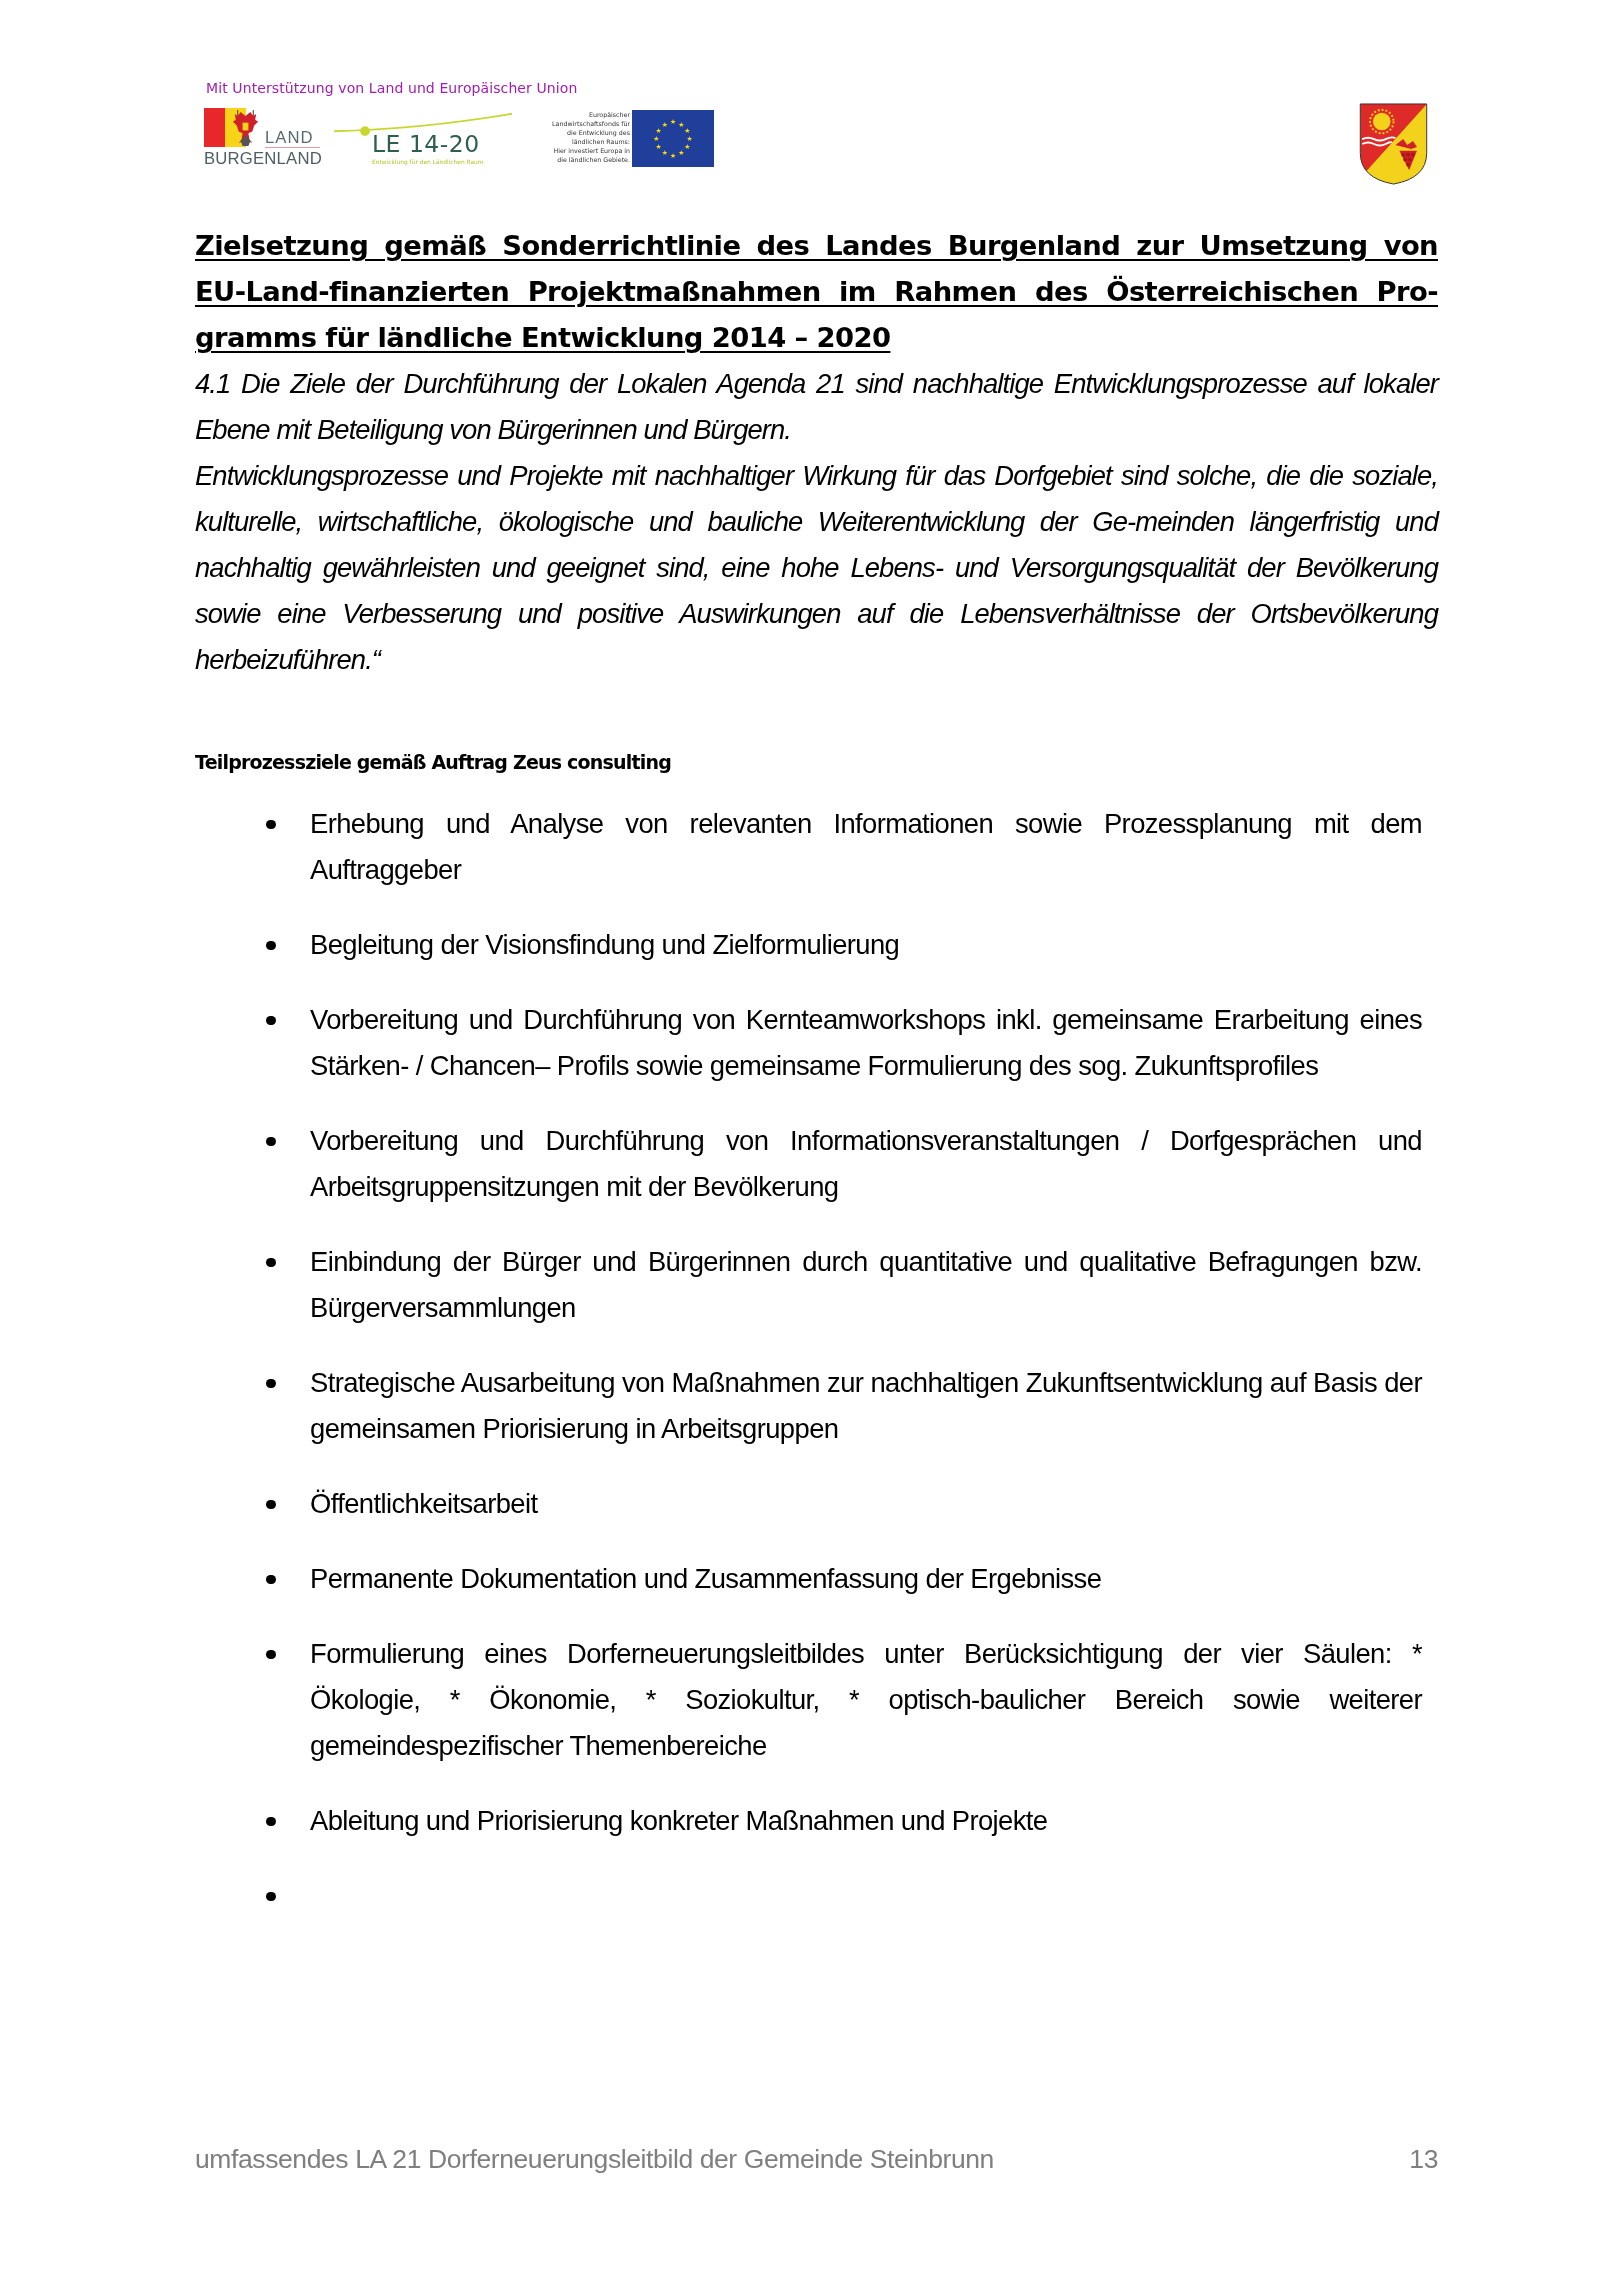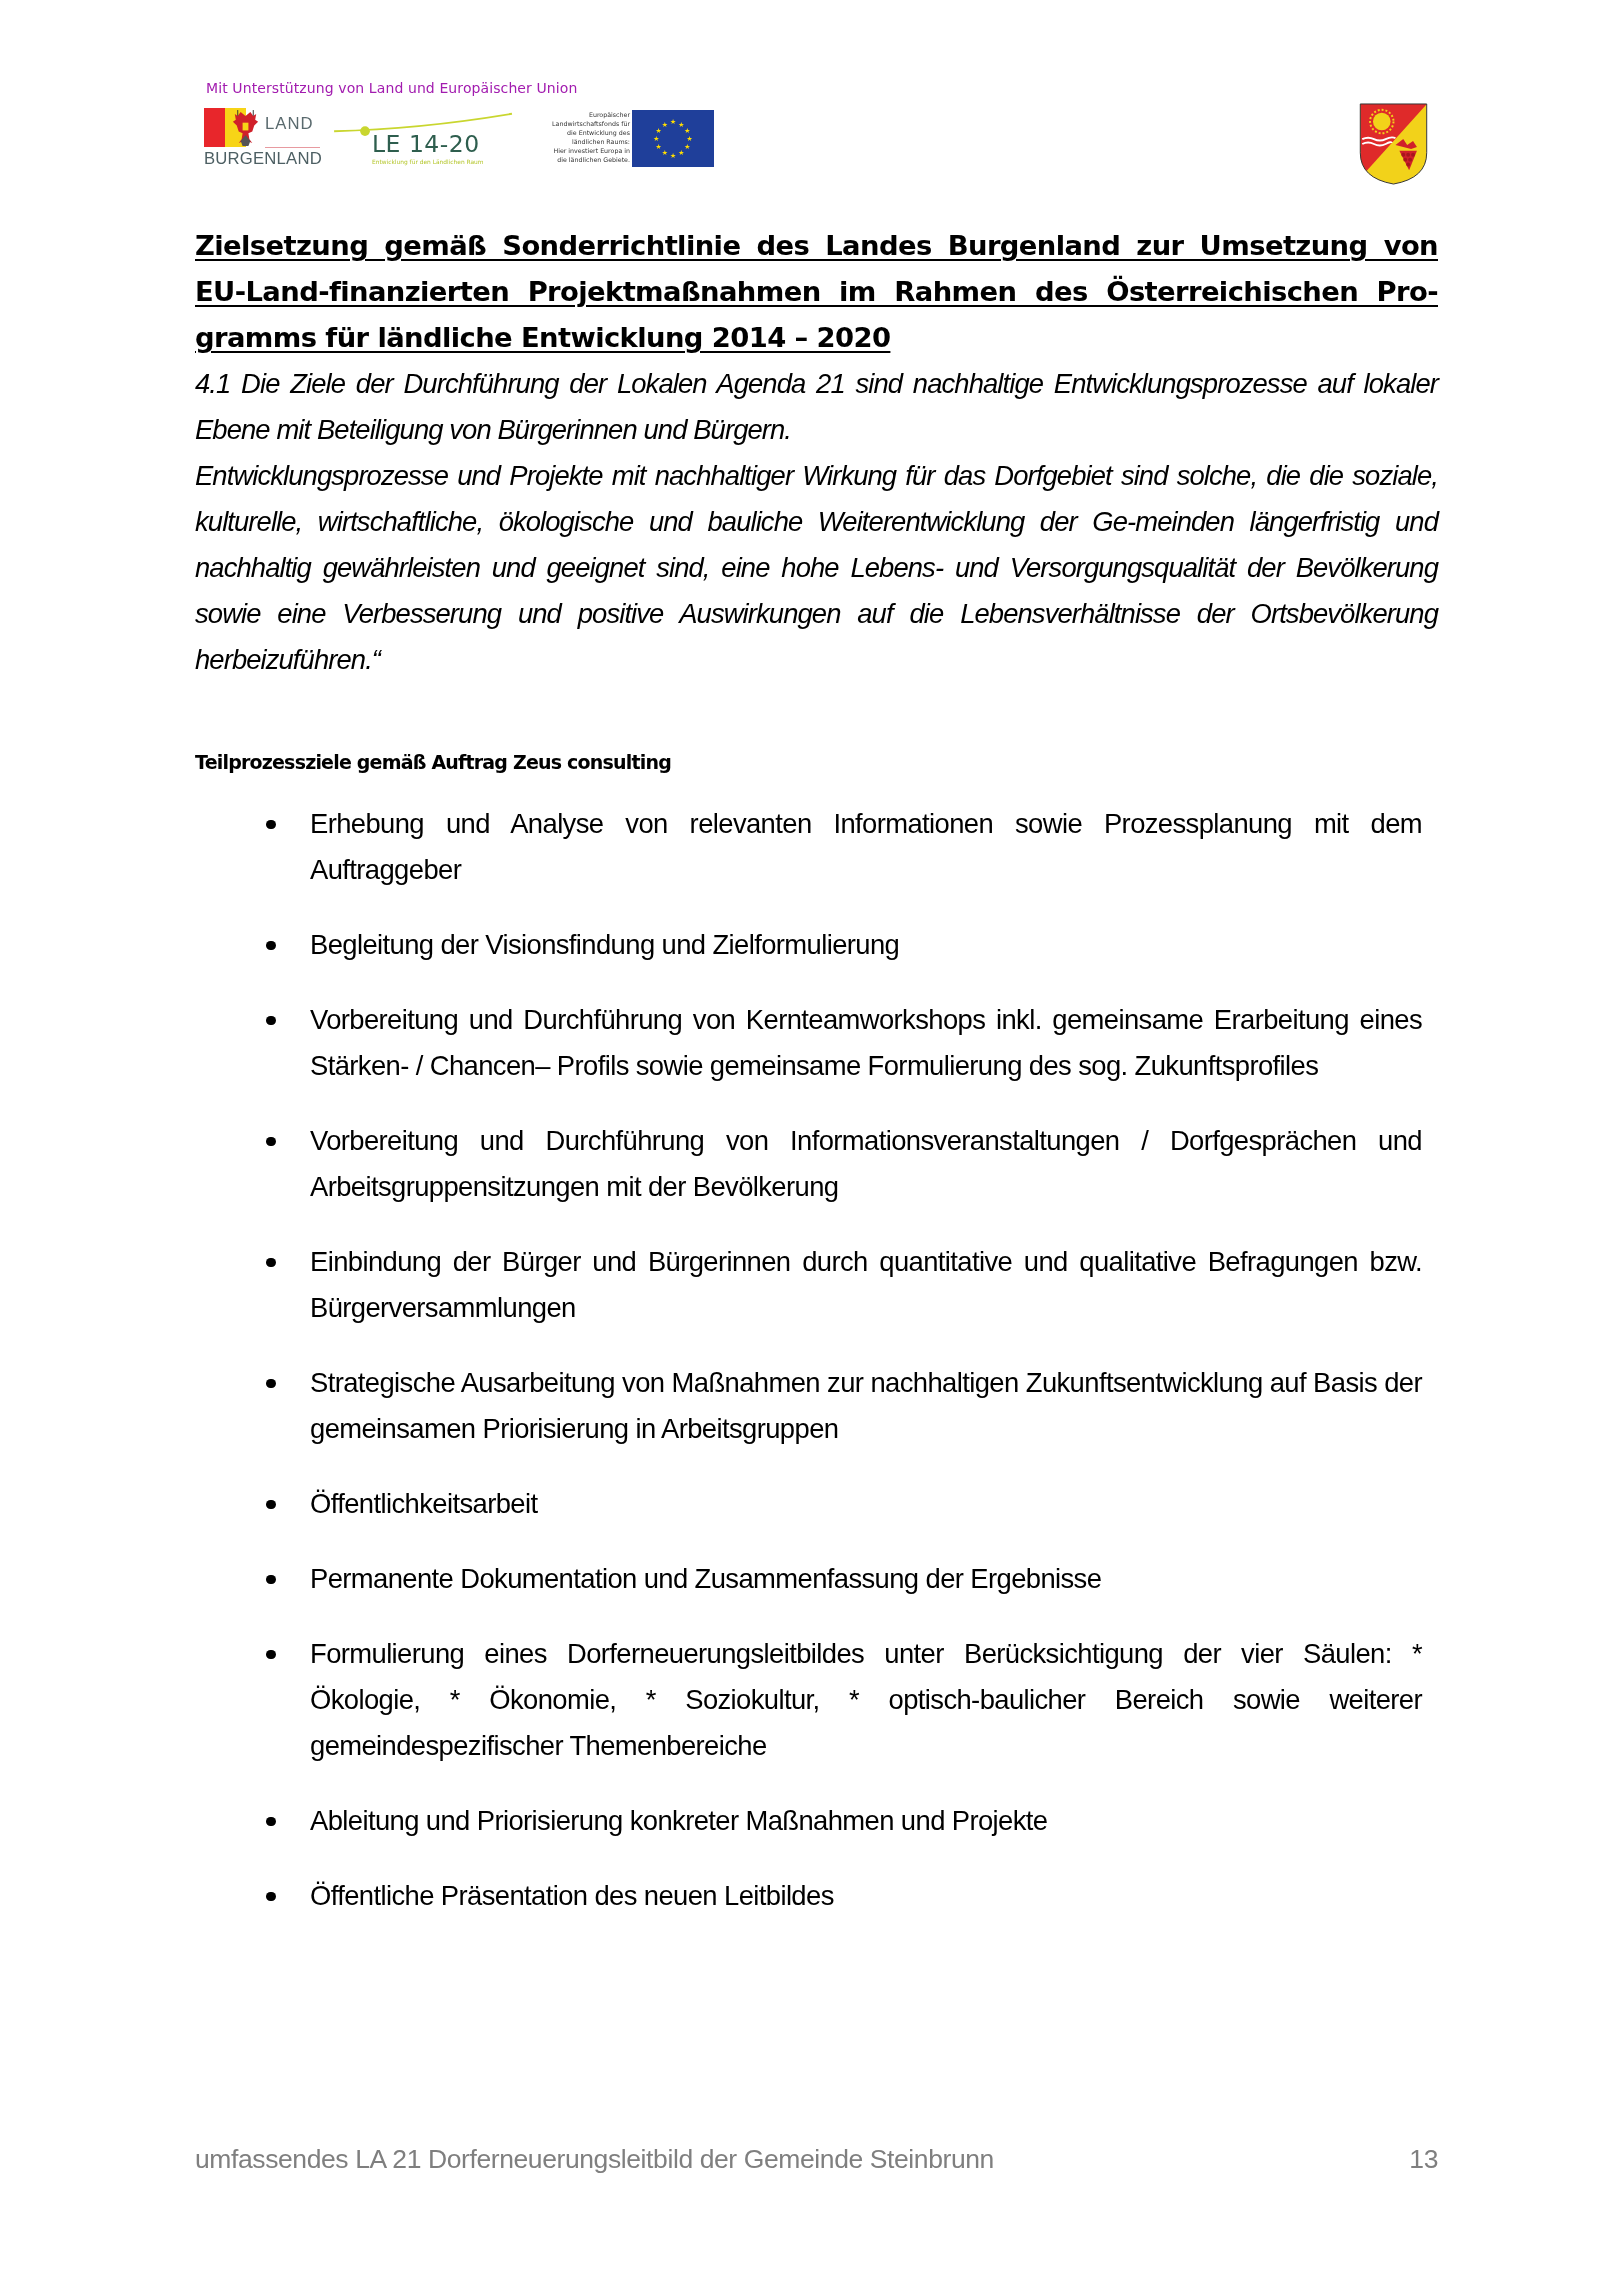--- a/index.html
+++ b/index.html
@@ -6,21 +6,21 @@
   body { width: 1621px; height: 2293px; position: relative; overflow: hidden; color: #000; }
   .page { position: absolute; left: 0; top: 0; width: 1621px; height: 2293px; }
 
   
   .support-line { position: absolute; left: 206px; top: 80px; font-family: "DejaVu Sans", sans-serif; font-size: 14px; color: #a21caf; letter-spacing: 0.1px; }
   .logos { position: absolute; left: 204px; top: 108px; height: 69px; width: 510px; }
   .logo-bgld { position: absolute; left: 0; top: 0; width: 120px; height: 67px; }
   .bg-red { position: absolute; left: 0; top: 0; width: 20.6px; height: 39px; background: #e8262b; }
   .bg-yellow { position: absolute; left: 20.6px; top: 0; width: 21.6px; height: 39px; background: #f7d417; }
   .bg-eagle { position: absolute; left: 24.5px; top: 2px; width: 33px; height: 37px; }
-  .bg-land { position: absolute; left: 61px; top: 6px; font-family: "Liberation Sans", sans-serif; font-size: 16.7px; color: #5a6a6e; letter-spacing: 1px; }
+  .bg-land { position: absolute; left: 61px; top: 20px; font-family: "Liberation Sans", sans-serif; font-size: 16.7px; color: #5a6a6e; letter-spacing: 1px; }
   .bg-rule { position: absolute; left: 61px; top: 39px; width: 55px; height: 1px; background: #e79aa0; }
   .bg-name { position: absolute; left: 0; top: 41px; font-family: "Liberation Sans", sans-serif; font-size: 16.7px; color: #4d5f63; letter-spacing: 0.2px; }
 
   .logo-le { position: absolute; left: 127px; top: 0; width: 186px; height: 69px; }
   .le-text { position: absolute; left: 41px; top: 21.6px; font-family: "DejaVu Sans", sans-serif; font-size: 23.5px; color: #2e5e4e; letter-spacing: 0.5px; }
   .le-sub { position: absolute; left: 41px; top: 51px; font-family: "DejaVu Sans", sans-serif; font-size: 5.9px; color: #b4c62a; white-space: nowrap; }
 
   .logo-eu { position: absolute; left: 316px; top: 0; width: 194px; height: 61px; }
   .eu-text { position: absolute; right: 84px; top: 2px; width: 108px; text-align: right; font-family: "DejaVu Sans", sans-serif; font-size: 6.3px; line-height: 9px; color: #333; }
   .eu-flag { position: absolute; right: 0; top: 2px; width: 82px; height: 57px; background: #1f3f9a; }
@@ -141,21 +141,21 @@
       <li><span class="bullet"></span><span>Erhebung und Analyse von relevanten Informationen sowie Prozessplanung mit dem Auftraggeber</span></li>
       <li class="single"><span class="bullet"></span><span>Begleitung der Visionsfindung und Zielformulierung</span></li>
       <li><span class="bullet"></span><span>Vorbereitung und Durchführung von Kernteamworkshops inkl. gemeinsame Erarbeitung eines Stärken- / Chancen– Profils sowie gemeinsame Formulierung des sog. Zukunftsprofiles</span></li>
       <li><span class="bullet"></span><span>Vorbereitung und Durchführung von Informationsveranstaltungen / Dorfgesprächen und Arbeitsgruppensitzungen mit der Bevölkerung</span></li>
       <li><span class="bullet"></span><span>Einbindung der Bürger und Bürgerinnen durch quantitative und qualitative Befragungen bzw. Bürgerversammlungen</span></li>
       <li><span class="bullet"></span><span>Strategische Ausarbeitung von Maßnahmen zur nachhaltigen Zukunftsentwicklung auf Basis der gemeinsamen Priorisierung in Arbeitsgruppen</span></li>
       <li class="single"><span class="bullet"></span><span>Öffentlichkeitsarbeit</span></li>
       <li class="single"><span class="bullet"></span><span>Permanente Dokumentation und Zusammenfassung der Ergebnisse</span></li>
       <li><span class="bullet"></span><span>Formulierung eines Dorferneuerungsleitbildes unter Berücksichtigung der vier Säulen: * Ökologie, * Ökonomie, * Soziokultur, * optisch-baulicher Bereich sowie weiterer gemeindespezifischer Themenbereiche</span></li>
       <li class="single"><span class="bullet"></span><span>Ableitung und Priorisierung konkreter Maßnahmen und Projekte</span></li>
-      <li class="single"><span class="bullet"></span><span>Öffentliche Präsentation des neuen Leitbildes</span></li>
+      <li class="single"><span class="bullet"></span></li>
     </ul>
   </div>
 
   <div class="footer">
     <span>umfassendes LA 21 Dorferneuerungsleitbild der Gemeinde Steinbrunn</span>
     <span class="page-num">13</span>
   </div>
 </div>
 
 

